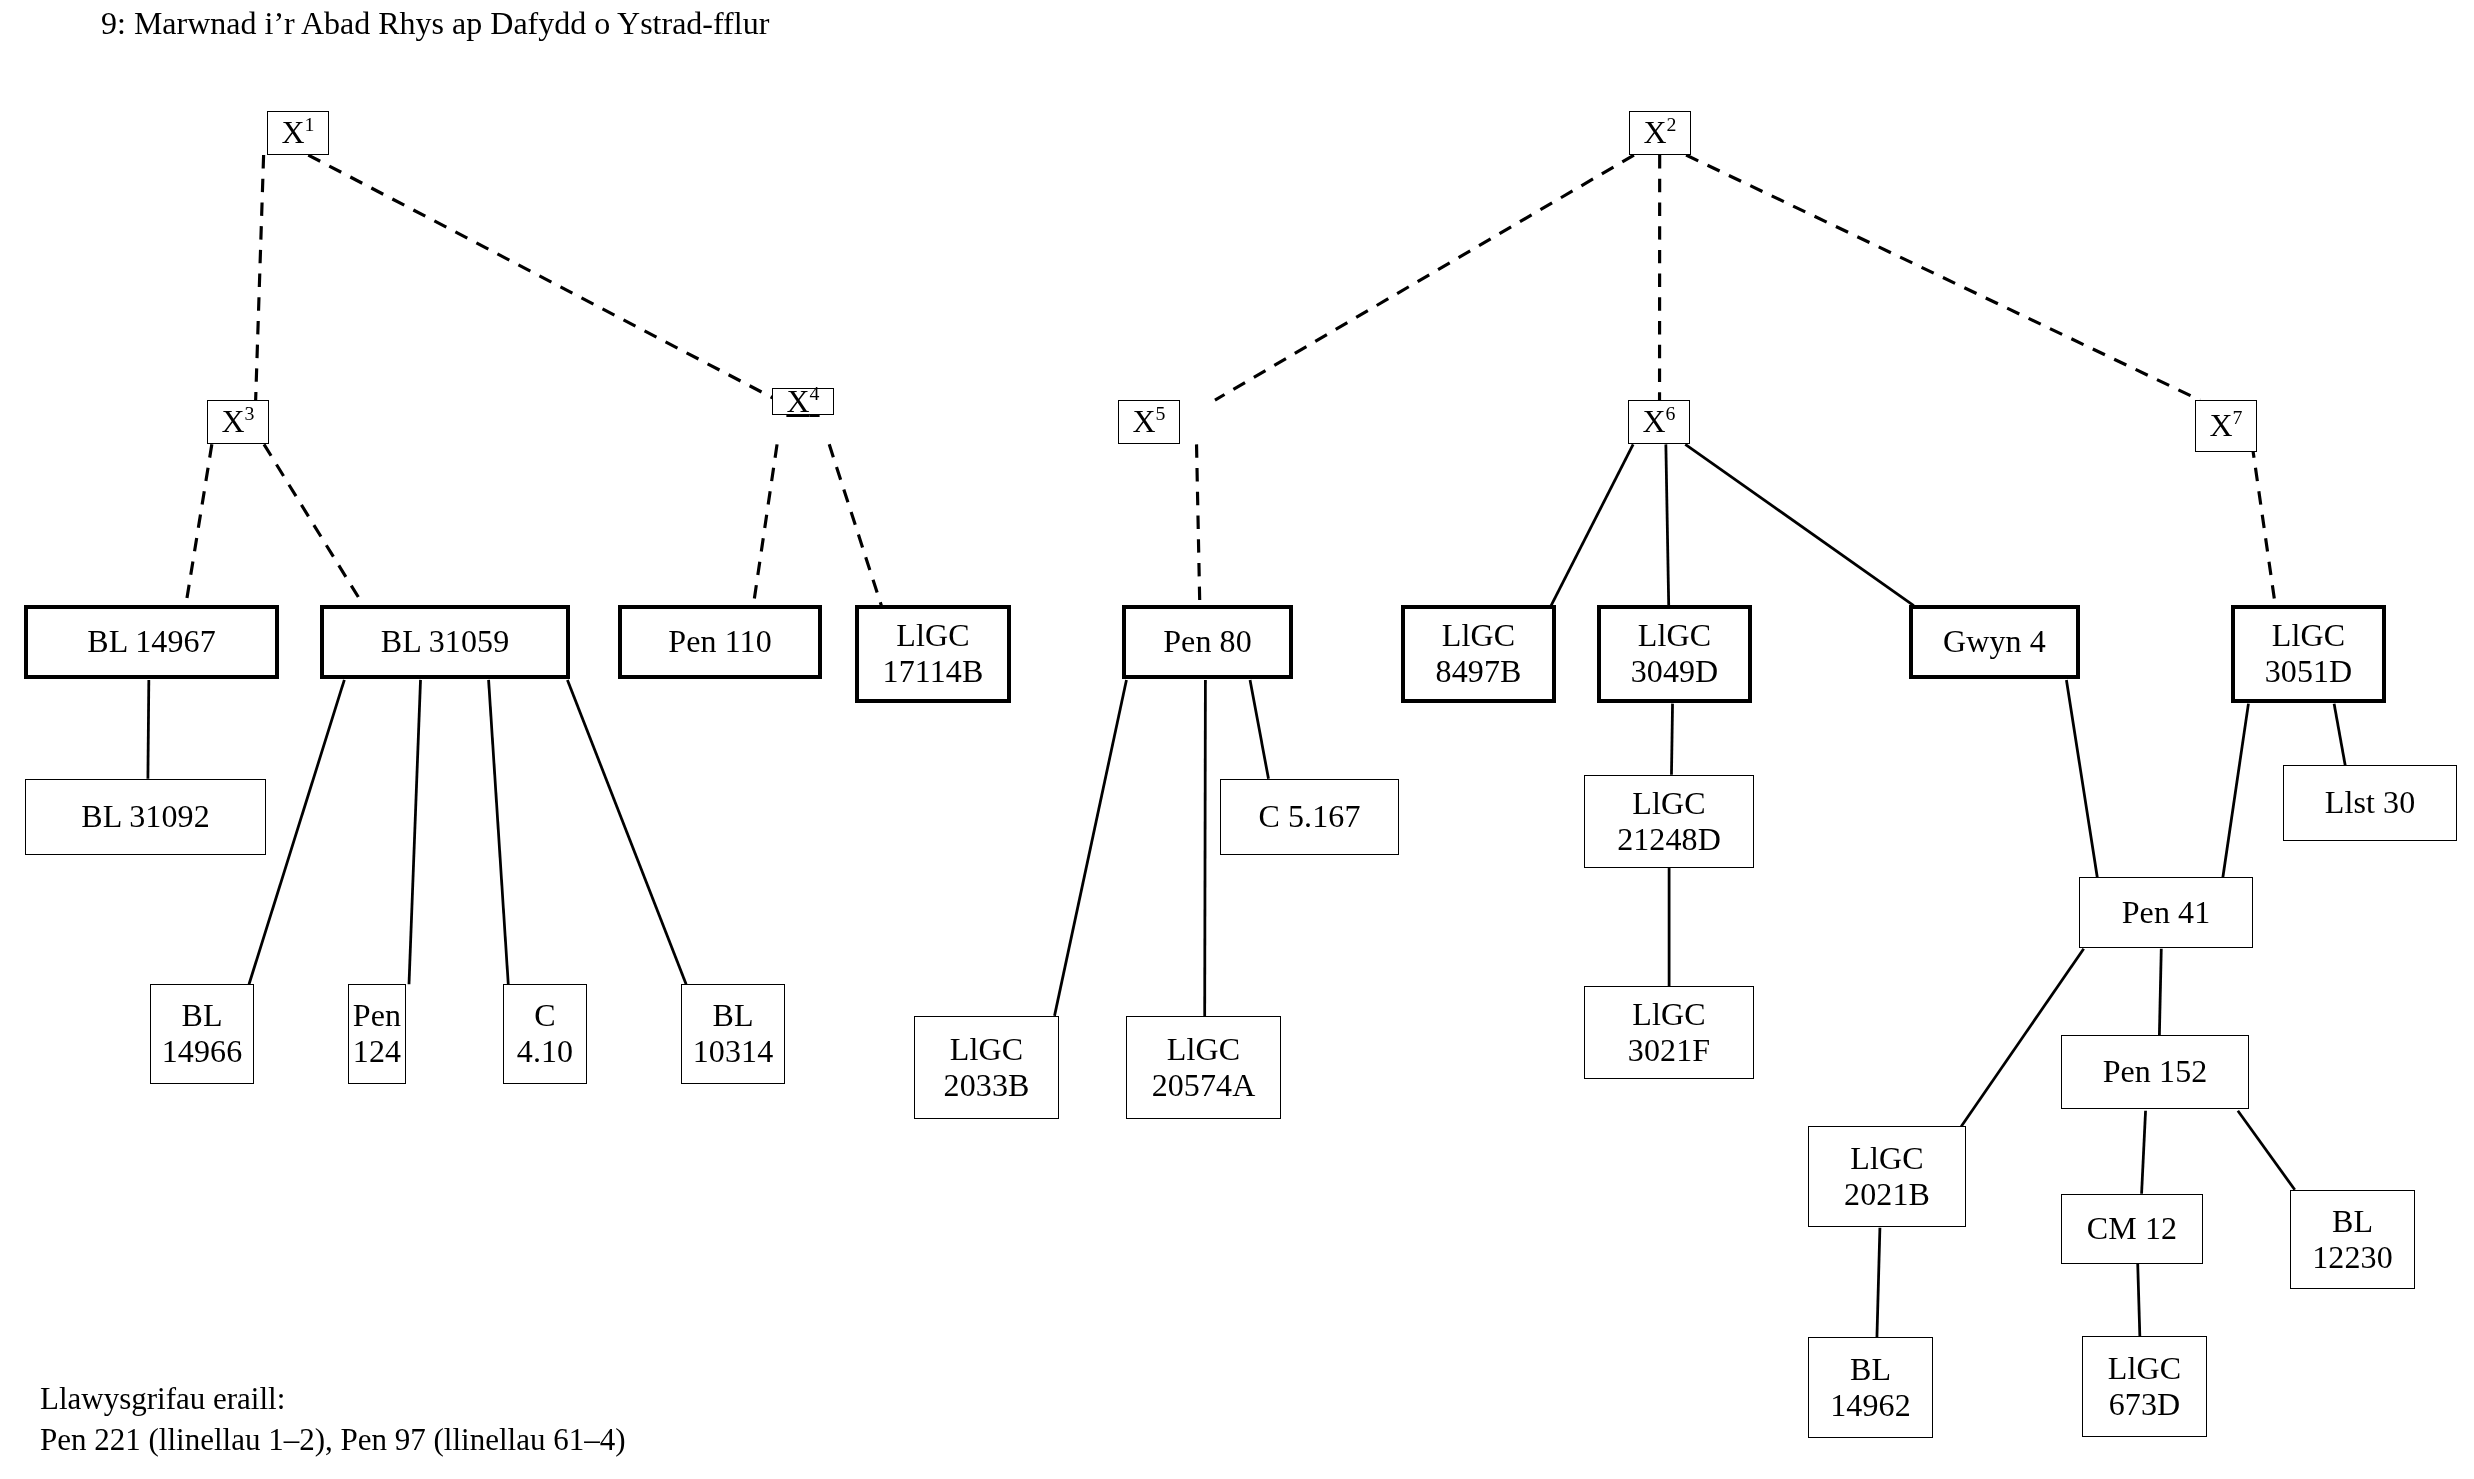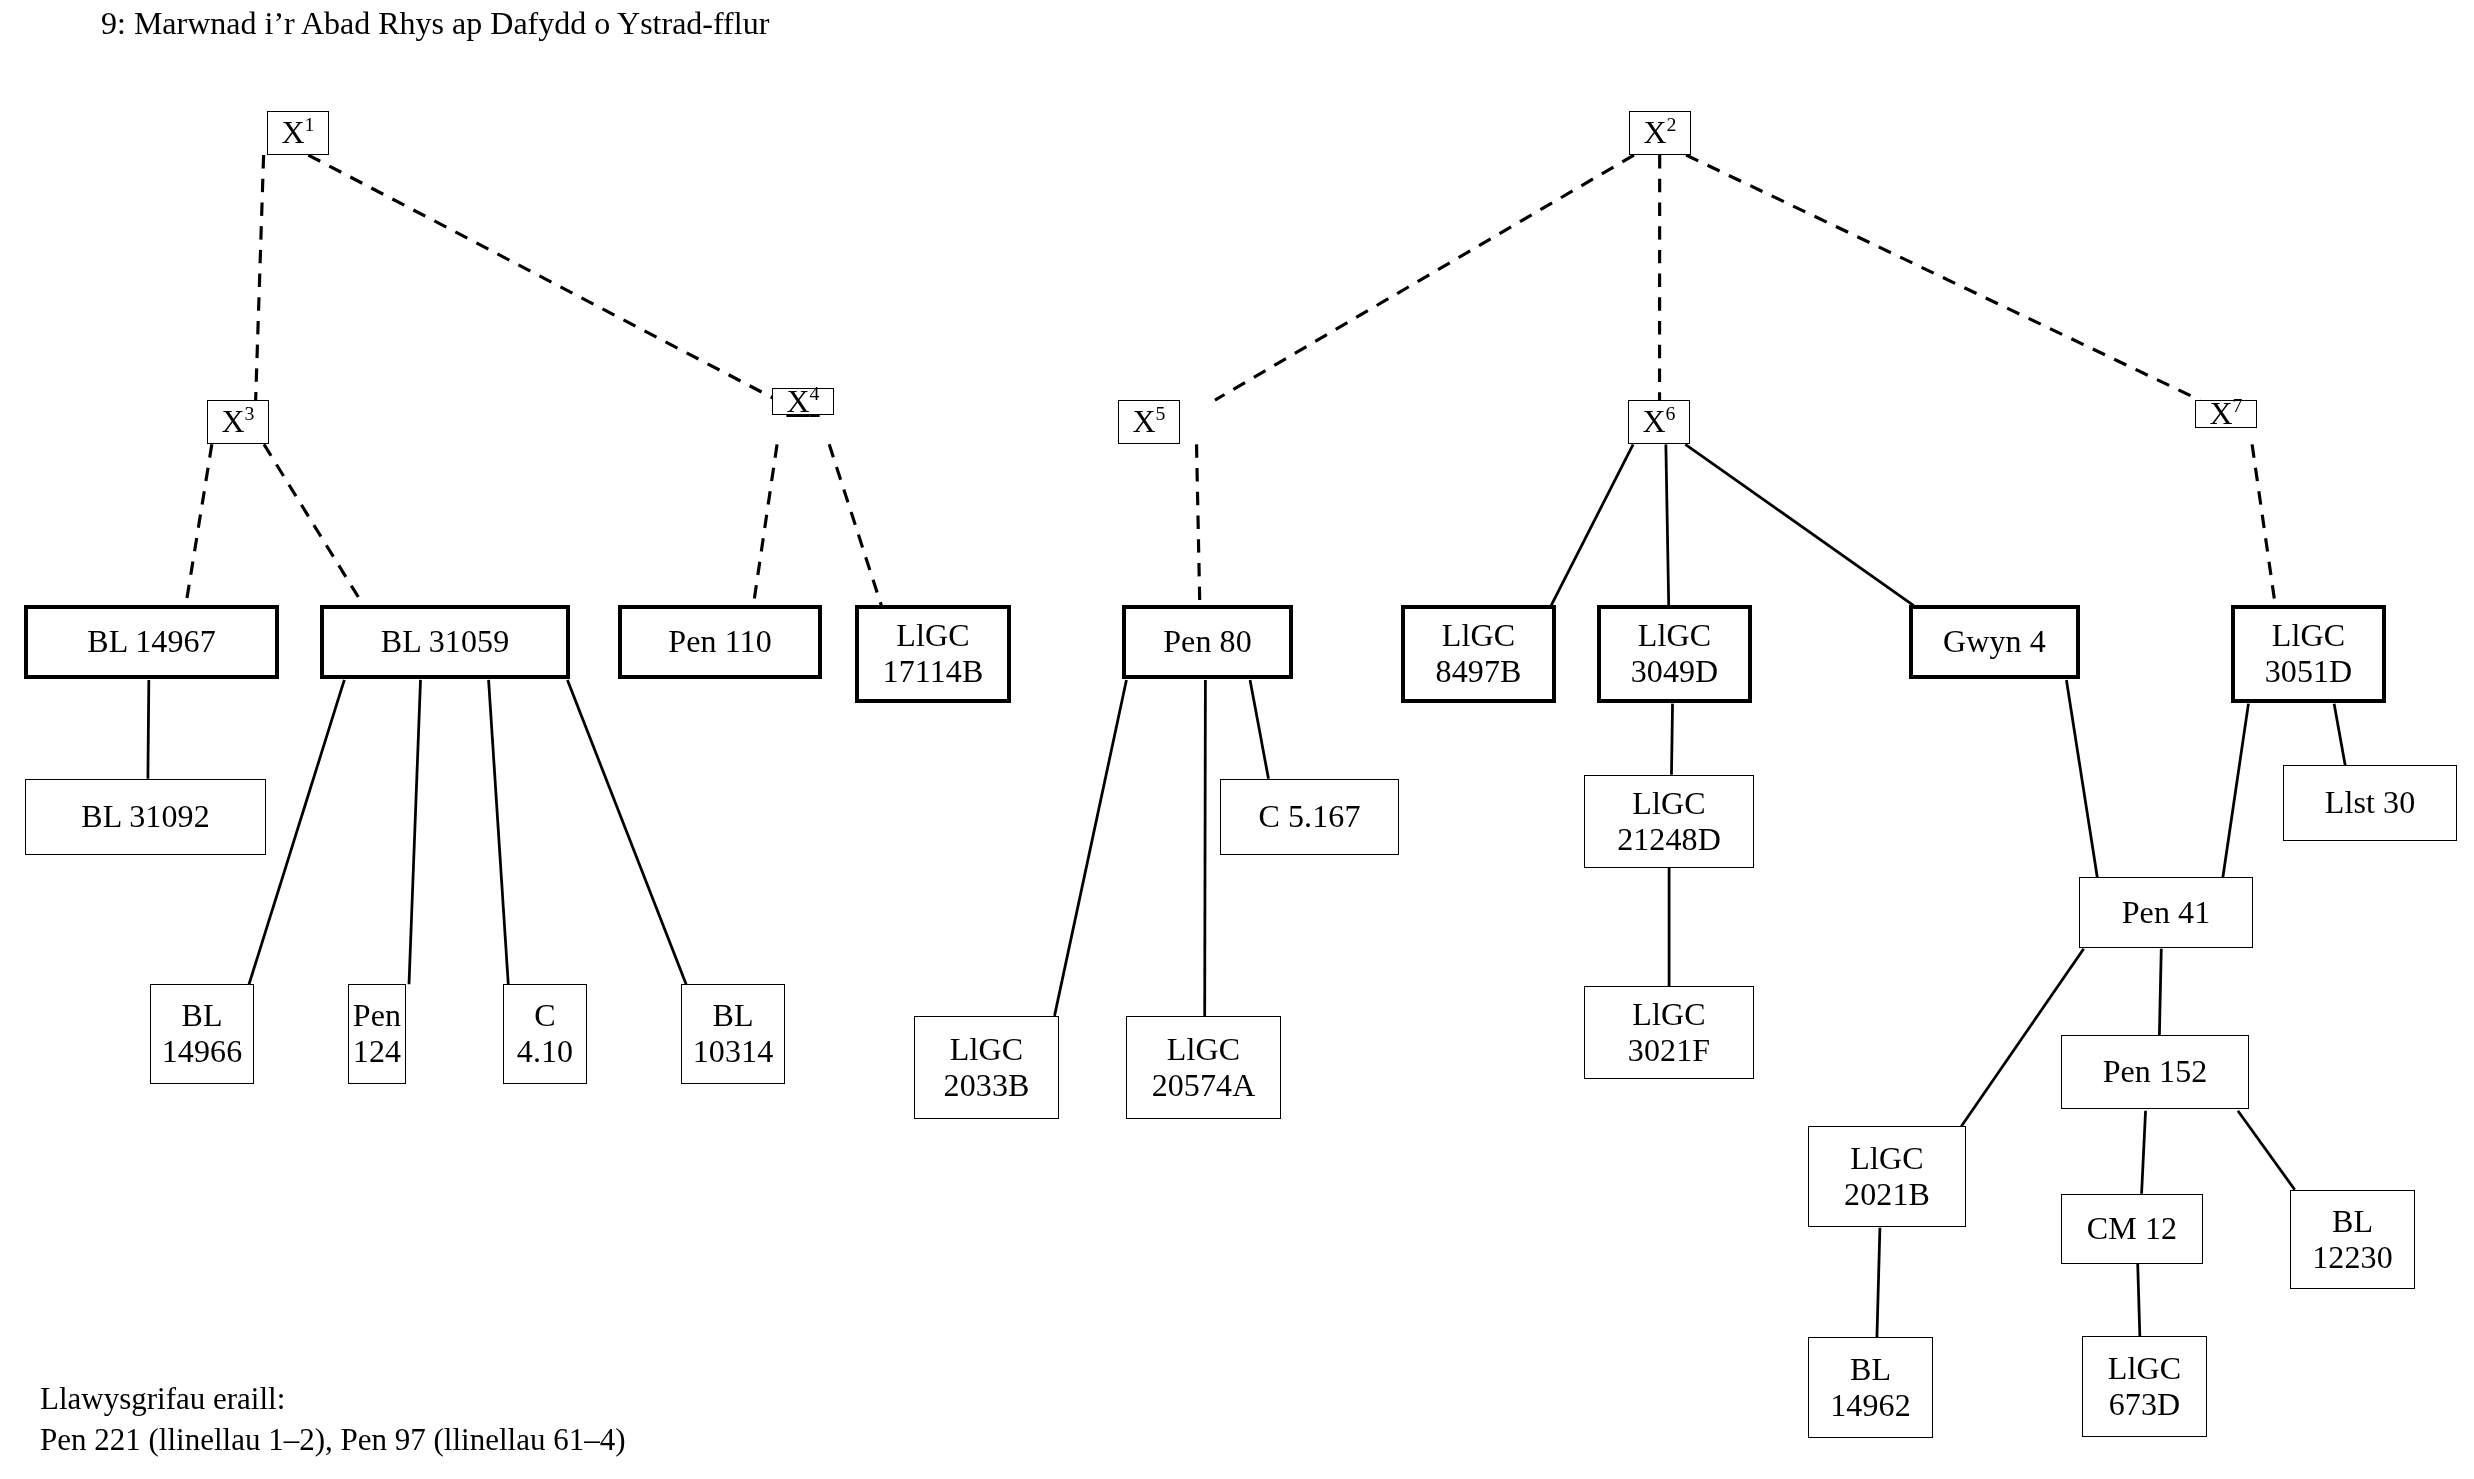--- a/index.html
+++ b/index.html
@@ -73,21 +73,21 @@
       </div>
       <div class="node hyp" style="left: 772px; top: 388px; width: 62px; height: 27px; text-decoration: underline;">
         <span class="lbl">X<sup>4</sup></span>
       </div>
       <div class="node hyp" style="left: 1118px; top: 400px; width: 62px; height: 44px;">
         <span class="lbl">X<sup>5</sup></span>
       </div>
       <div class="node hyp" style="left: 1628px; top: 400px; width: 62px; height: 44px;">
         <span class="lbl">X<sup>6</sup></span>
       </div>
-      <div class="node hyp" style="left: 2195px; top: 400px; width: 62px; height: 28px;">
+      <div class="node hyp" style="left: 2195px; top: 400px; width: 62px; height: 52px;">
         <span class="lbl">X<sup>7</sup></span>
       </div>
       <div class="node ms thick" style="left: 24px; top: 605px; width: 255px; height: 74px;">
         <span class="lbl">BL 14967</span>
       </div>
       <div class="node ms thick" style="left: 320px; top: 605px; width: 250px; height: 74px;">
         <span class="lbl">BL 31059</span>
       </div>
       <div class="node ms thick" style="left: 618px; top: 605px; width: 204px; height: 74px;">
         <span class="lbl">Pen 110</span>

